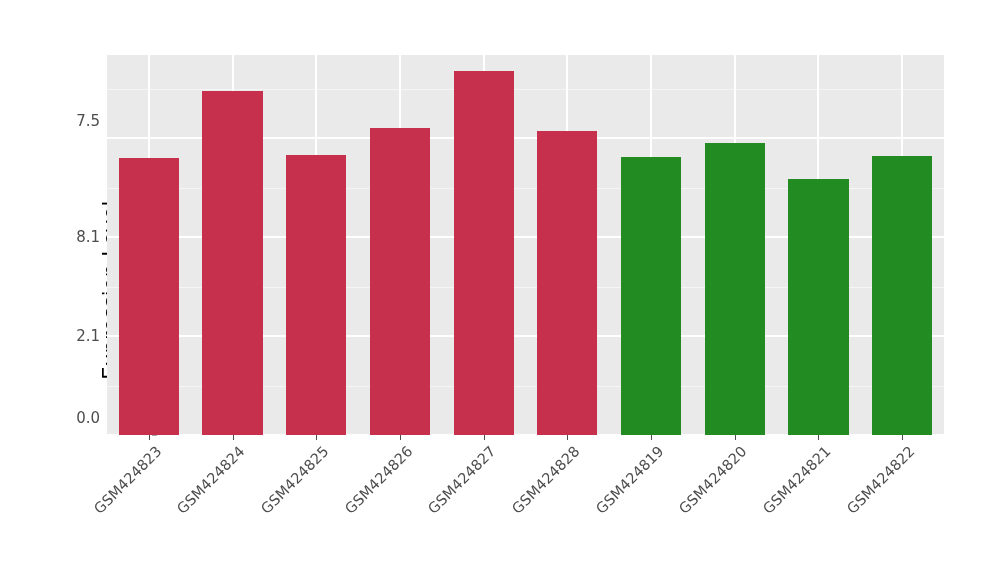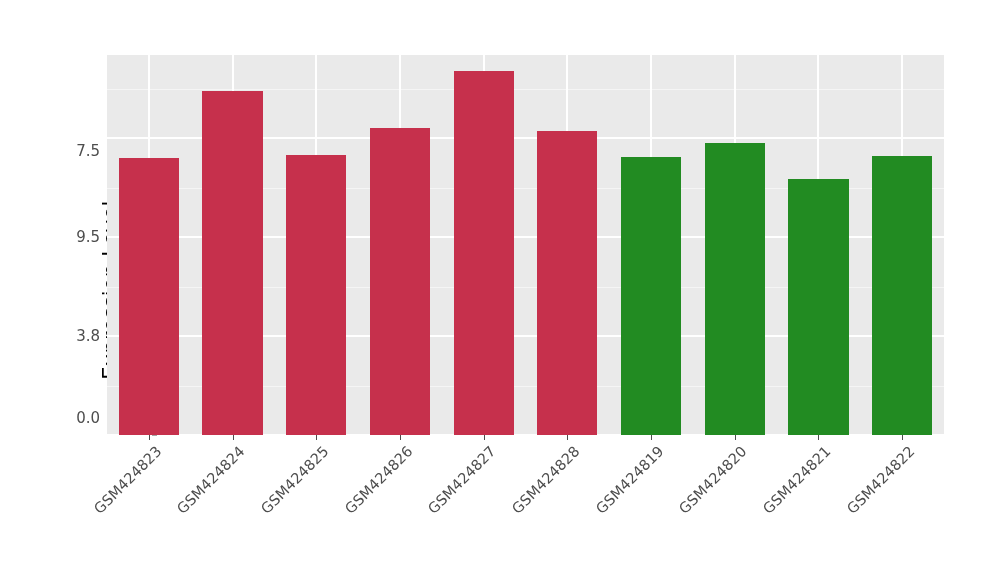--- a/index.html
+++ b/index.html
@@ -149,25 +149,25 @@
 
 <div id="chart-root">
 
   <div id="y-axis-title">
     <span>Expression Level</span>
   </div>
 
   <div id="y-tick-labels">
       <div class="y-tick-label" style="top: 418px;">0.0</div>
       <div class="y-tick-mark" style="top: 435px;"></div>
-      <div class="y-tick-label" style="top: 336.042px;">3.8</div>
+      <div class="y-tick-label" style="top: 336.042px;">2.1</div>
       <div class="y-tick-mark" style="top: 336.042px;"></div>
-      <div class="y-tick-label" style="top: 237.083px;">9.5</div>
+      <div class="y-tick-label" style="top: 237.083px;">8.1</div>
       <div class="y-tick-mark" style="top: 237.083px;"></div>
-      <div class="y-tick-label" style="top: 151px;">7.5</div>
+      <div class="y-tick-label" style="top: 121px;">7.5</div>
       <div class="y-tick-mark" style="top: 138.125px;"></div>
     </div>
 
   <div id="plot-panel">
       <div class="grid-minor-h" style="top: 330.521px;"></div>
       <div class="grid-minor-h" style="top: 231.562px;"></div>
       <div class="grid-minor-h" style="top: 132.604px;"></div>
       <div class="grid-minor-h" style="top: 33.6458px;"></div>
       <div class="grid-major-h" style="top: 379px;"></div>
       <div class="grid-major-h" style="top: 280.042px;"></div>

